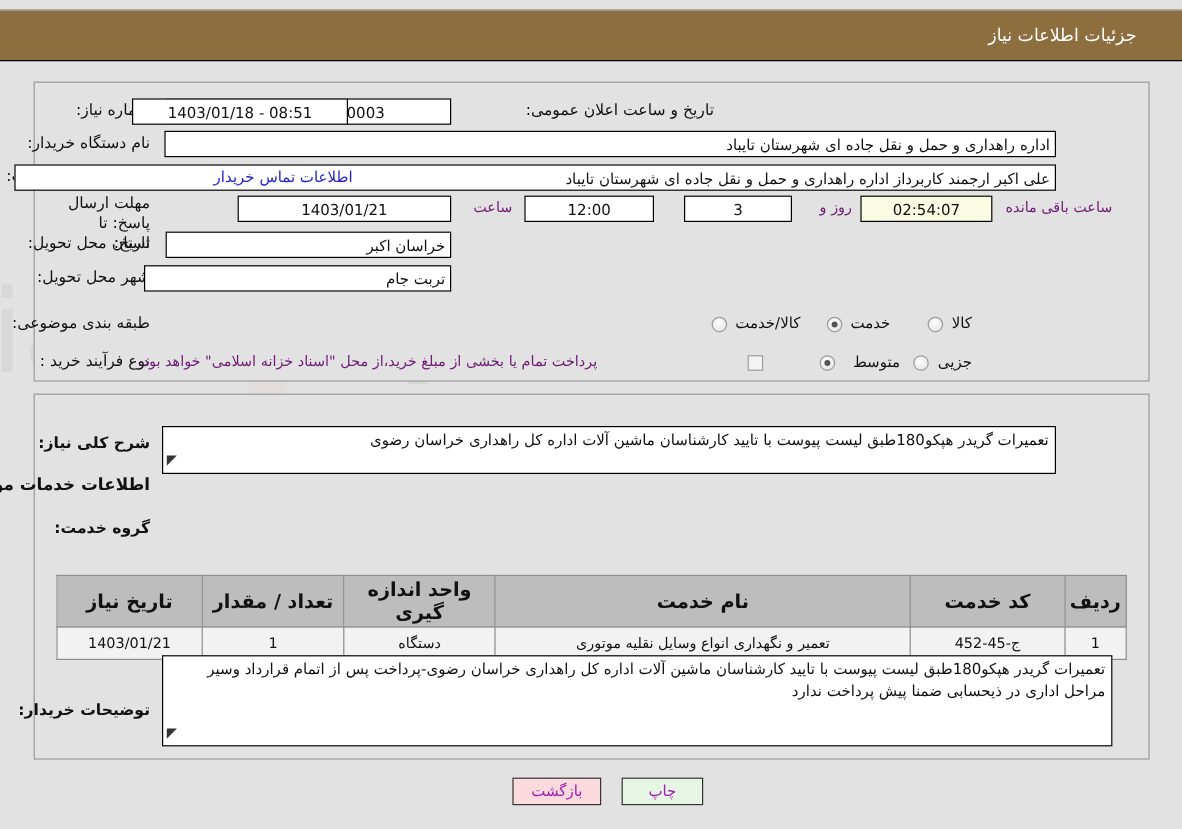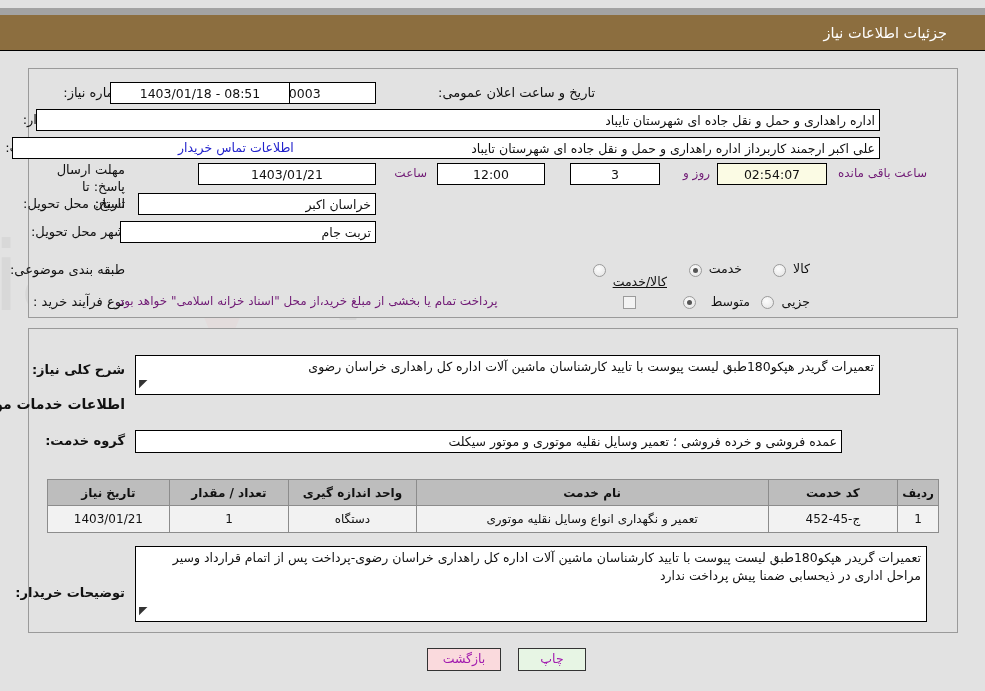--- a/index.html
+++ b/index.html
@@ -26,21 +26,21 @@
     z-index: 1;
     opacity: .30;
   }
 
   
   .header-bar {
     position: absolute;
     left: 0; top: 8px;
     width: 985px; height: 43px;
     background: #8c6e3f;
-    border-top: 7px solid #a3a3a3;
+    border-top: 1px solid #a3a3a3;
     border-bottom: 1px solid #000;
     display: flex;
     align-items: center;
     justify-content: flex-start;
     padding-right: 38px;
     z-index: 3;
   }
   .header-title {
     color: #ffffff;
     font-size: 14.5px;
@@ -180,21 +180,21 @@
     position: absolute;
     left: 47px; top: 479px;
     width: 892px;
     border-collapse: collapse;
     z-index: 4;
     background: #fff;
   }
   .tbl th {
     background: #bdbdbd;
     border: 1px solid #8c8c8c;
-    font-size: 12px;
+    font-size: 16px;
     font-weight: bold;
     color: #111;
     height: 26px;
     padding: 2px 4px;
     text-align: center;
   }
   .tbl td {
     background: #f2f2f2;
     border: 1px solid #8c8c8c;
     font-size: 12px;
@@ -242,21 +242,21 @@
 
   <div class="panel panel-top"></div>
 
   <div class="lbl" style="right:860px; top:85px;">شماره نیاز:</div>
   <div class="fld center" style="right:609px; top:82px; width:238px;">1103030154000003</div>
   <div class="lbl" style="right:390px; top:85px;">تاریخ و ساعت اعلان عمومی:</div>
 
   <div class="fld center" style="left:110px; top:82px; width:180px;">08:51 - 1403/01/18</div>
 
   <div class="lbl" style="right:860px; top:112px;">نام دستگاه خریدار:</div>
-  <div class="fld right" style="right:105px; top:109px; width:844px;">اداره راهداری و حمل و نقل جاده ای شهرستان تایباد</div>
+  <div class="fld right" style="right:105px; top:109px; width:743px;">اداره راهداری و حمل و نقل جاده ای شهرستان تایباد</div>
 
   <div class="lbl" style="right:860px; top:140px;">ایجاد کننده درخواست:</div>
   <div class="fld right" style="right:105px; top:137px; width:868px;">علی اکبر ارجمند کاربرداز اداره راهداری و حمل و نقل جاده ای شهرستان تایباد</div>
   <div class="link" style="left:178px; top:140px;">اطلاعات تماس خریدار</div>
 
   <div class="lbl" style="right:860px; top:161px; line-height:17px; text-align:right; white-space:normal; width:72px;">مهلت ارسال پاسخ: تا تاریخ:</div>
   <div class="fld center" style="right:609px; top:163px; width:178px;">1403/01/21</div>
   <div class="plain" style="right:558px; top:166px;">ساعت</div>
   <div class="fld center" style="right:440px; top:163px; width:108px;">12:00</div>
   <div class="fld center" style="right:325px; top:163px; width:90px;">3</div>
@@ -267,41 +267,40 @@
   <div class="lbl" style="right:860px; top:196px;">استان محل تحویل:</div>
   <div class="fld right" style="right:609px; top:193px; width:238px;">خراسان اکبر</div>
 
   <div class="lbl" style="right:860px; top:224px;">شهر محل تحویل:</div>
   <div class="fld right" style="right:609px; top:221px; width:256px;">تربت جام</div>
 
   <div class="lbl" style="right:860px; top:262px;">طبقه بندی موضوعی:</div>
 
   <div class="radio-lbl" style="right:175px; top:261px;">کالا</div>
   <div class="radio-lbl" style="right:243px; top:261px;">خدمت</div>
-  <div class="radio-lbl" style="right:318px; top:274px;text-decoration:underline;">کالا/خدمت</div>
+  <div class="radio-lbl" style="right:318px; top:261px;">کالا/خدمت</div>
 
   <div class="lbl" style="right:860px; top:294px;">نوع فرآیند خرید :</div>
   <div class="radio-lbl" style="right:175px; top:294px;">جزیی</div>
   <div class="radio-lbl" style="right:235px; top:294px;">متوسط</div>
 
   <div class="chk" style="left:623px; top:296px;"></div>
   <div class="plain" style="left:115px; top:294px;">پرداخت تمام یا بخشی از مبلغ خرید،از محل "اسناد خزانه اسلامی" خواهد بود.</div>
 
   <div class="panel panel-bottom"></div>
 
   <div class="bold-lbl" style="right:860px; top:362px;">شرح کلی نیاز:</div>
   <div class="ta" style="right:105px; top:355px; width:745px; height:40px;">
     <span>تعمیرات گریدر هپکو180طبق لیست پیوست با تایید کارشناسان ماشین آلات اداره کل راهداری خراسان رضوی</span>
     <span class="grip">◤</span>
   </div>
 
   <div class="section-head" style="right:860px; top:396px;">اطلاعات خدمات مورد نیاز</div>
 
   <div class="bold-lbl" style="right:860px; top:433px;">گروه خدمت:</div>
-  <div class="fld right" style="right:143px; top:430px; width:707px; height:23px;">عمده فروشی و خرده فروشی ؛ تعمیر وسایل نقلیه موتوری و موتور سیکلت</div>
 
   <table class="tbl">
     <thead>
       <tr>
         <th style="width:38px;">ردیف</th>
         <th style="width:130px;">کد خدمت</th>
         <th style="width:354px;">نام خدمت</th>
         <th style="width:128px;">واحد اندازه گیری</th>
         <th style="width:120px;">تعداد / مقدار</th>
         <th style="width:122px;">تاریخ نیاز</th>

